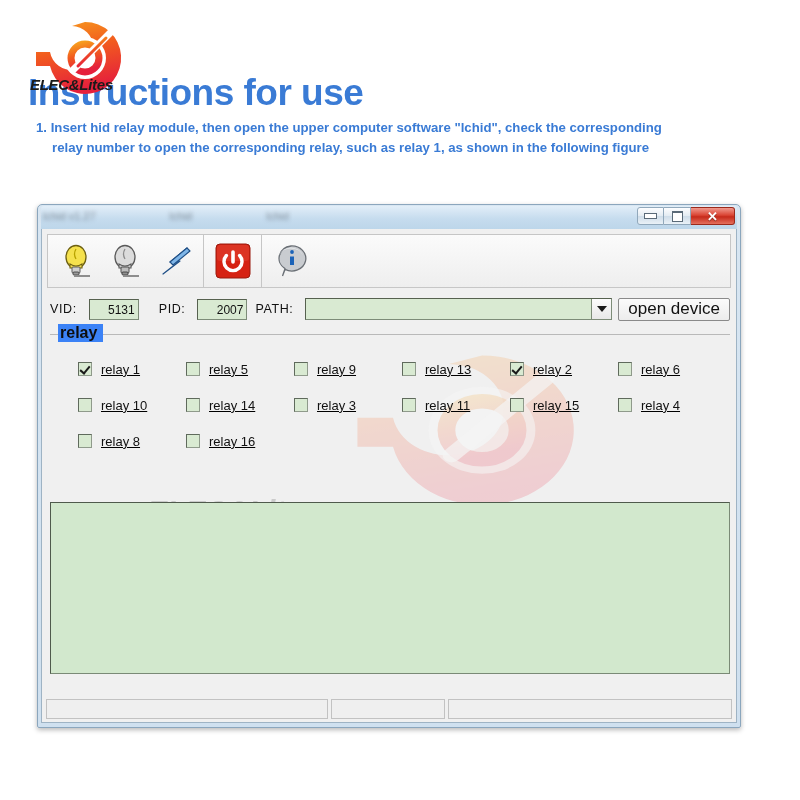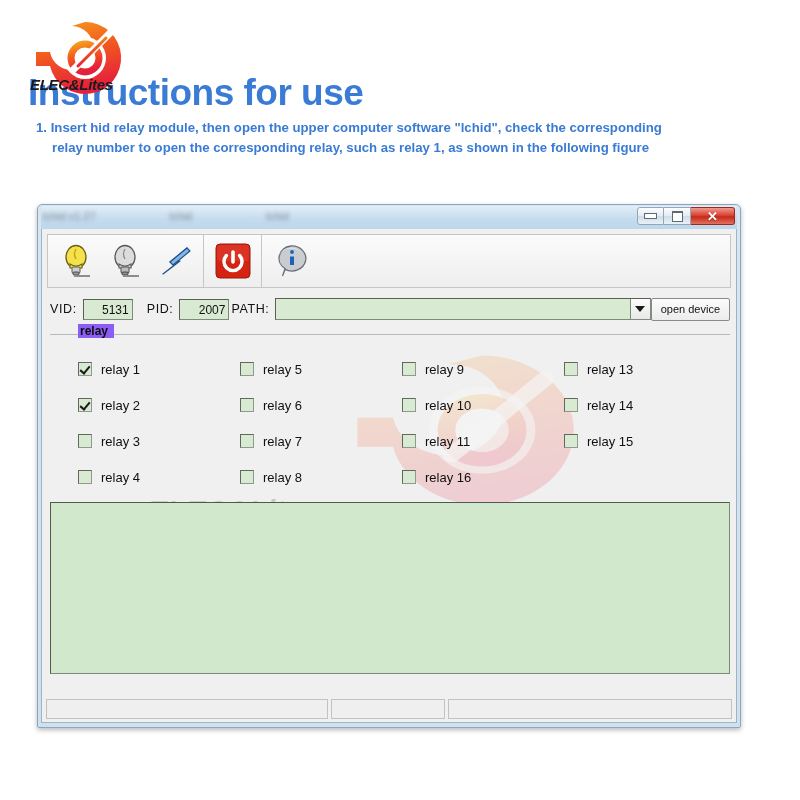--- a/index.html
+++ b/index.html
@@ -196,21 +196,21 @@
   }
 
   
   .device-row {
     position: relative;
     z-index: 2;
     margin: 8px 6px 0 8px;
     height: 26px;
     display: flex;
     align-items: center;
-    gap: 0px;
+    gap: 6px;
     font-size: 12.5px;
     color: #111;
   }
   .field-label { letter-spacing: 0.6px; margin-right: 6px; }
   .sunken {
     background: #d9ead2;
     border: 1px solid #7d8c78;
     border-top-color: #56614f;
     border-left-color: #56614f;
     box-sizing: border-box;
@@ -243,21 +243,21 @@
   .caret-down {
     width: 0; height: 0;
     border-left: 5px solid transparent;
     border-right: 5px solid transparent;
     border-top: 6px solid #1a1a1a;
   }
   .btn-classic {
     margin-left: 0;
     height: 23px;
     padding: 0 9px;
-    font-size: 11px;
+    font-size: 17px;
     color: #111;
     background: linear-gradient(180deg,#fbfbfb 0%, #ececec 100%);
     border: 1px solid #8a8a8a;
     border-radius: 2px;
     cursor: pointer;
     font-family: "Liberation Sans", sans-serif;
     white-space: nowrap;
   }
 
   
@@ -267,33 +267,33 @@
     margin: 12px 6px 0 8px;
     border-top: 1px solid #b9b9b9;
     padding-top: 16px;
     height: 160px;
     box-sizing: border-box;
   }
   .relay-legend {
     position: absolute;
     top: -11px;
     left: 8px;
-    background: #8b5cf6;
+    background: #3b82f6;
     padding: 0 6px 0 2px;
-    font-size: 12px;
+    font-size: 16px;
     font-weight: bold;
     color: #0d0d0d;
-    margin-left: 20px;
   }
   .relay-grid {
     display: grid;
-    grid-template-columns: repeat(4, 1fr);
+    grid-template-columns: repeat(6, 1fr);
     grid-auto-rows: 36px;
     padding-left: 28px;
     padding-right: 4px;
+    text-decoration: underline;
   }
   .relay-item {
     display: flex;
     align-items: center;
     gap: 9px;
     cursor: pointer;
     font-size: 13px;
     color: #111;
   }
   .cb {
@@ -527,24 +527,20 @@
           <div class="relay-item">
             <span class="cb"></span>
             <span>relay 14</span>
           </div>
           <div class="relay-item">
             <span class="cb"></span>
             <span>relay 3</span>
           </div>
           <div class="relay-item">
             <span class="cb"></span>
-            <span>relay 7</span>
-          </div>
-          <div class="relay-item">
-            <span class="cb"></span>
             <span>relay 11</span>
           </div>
           <div class="relay-item">
             <span class="cb"></span>
             <span>relay 15</span>
           </div>
           <div class="relay-item">
             <span class="cb"></span>
             <span>relay 4</span>
           </div>

